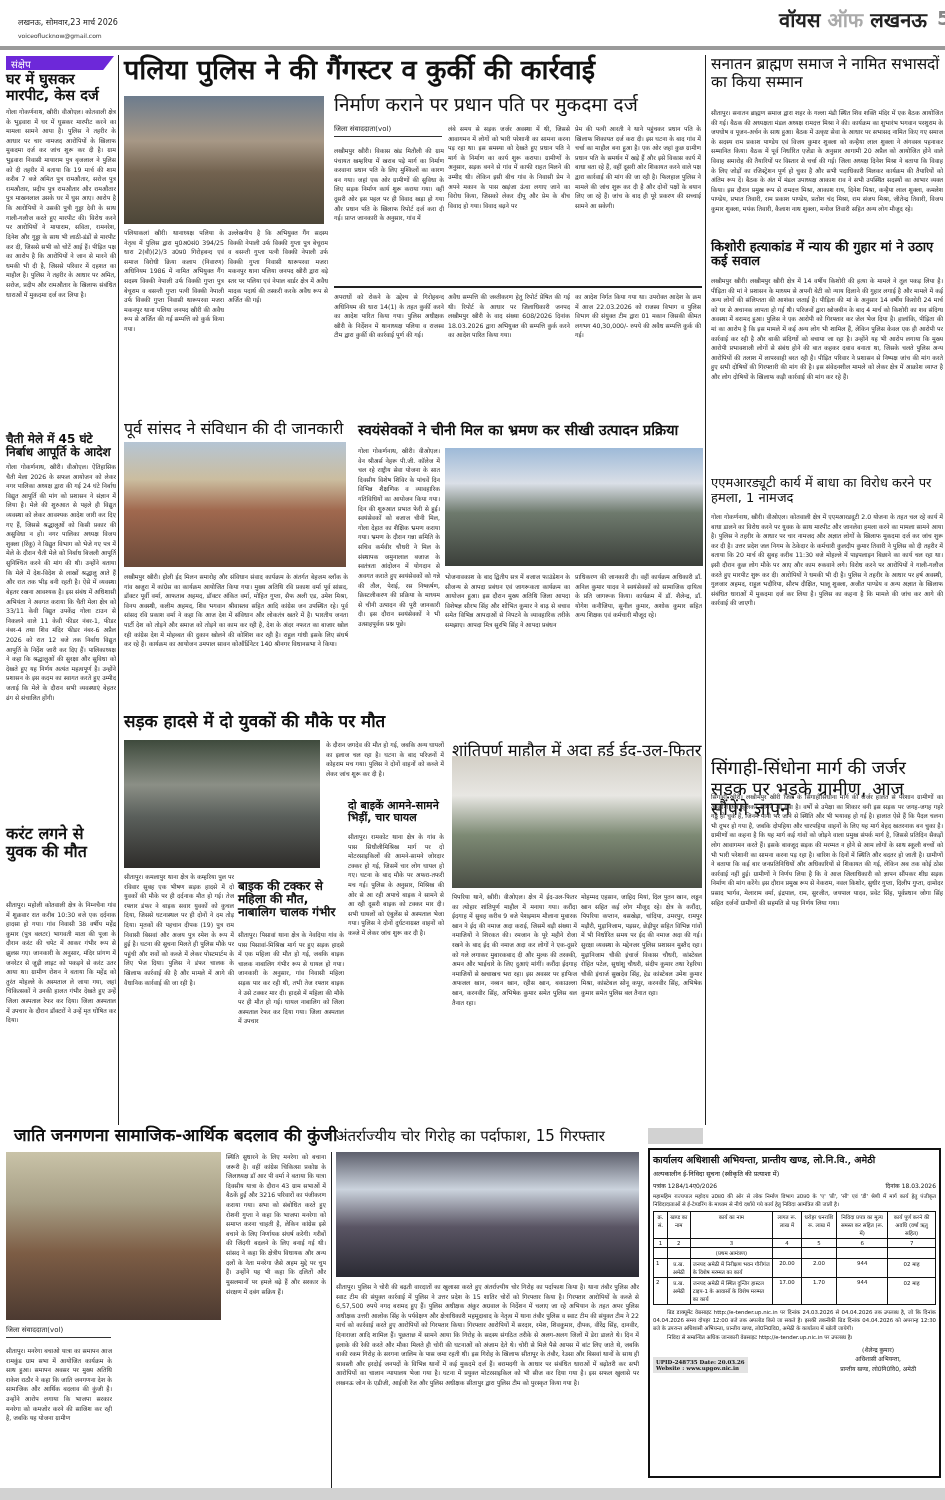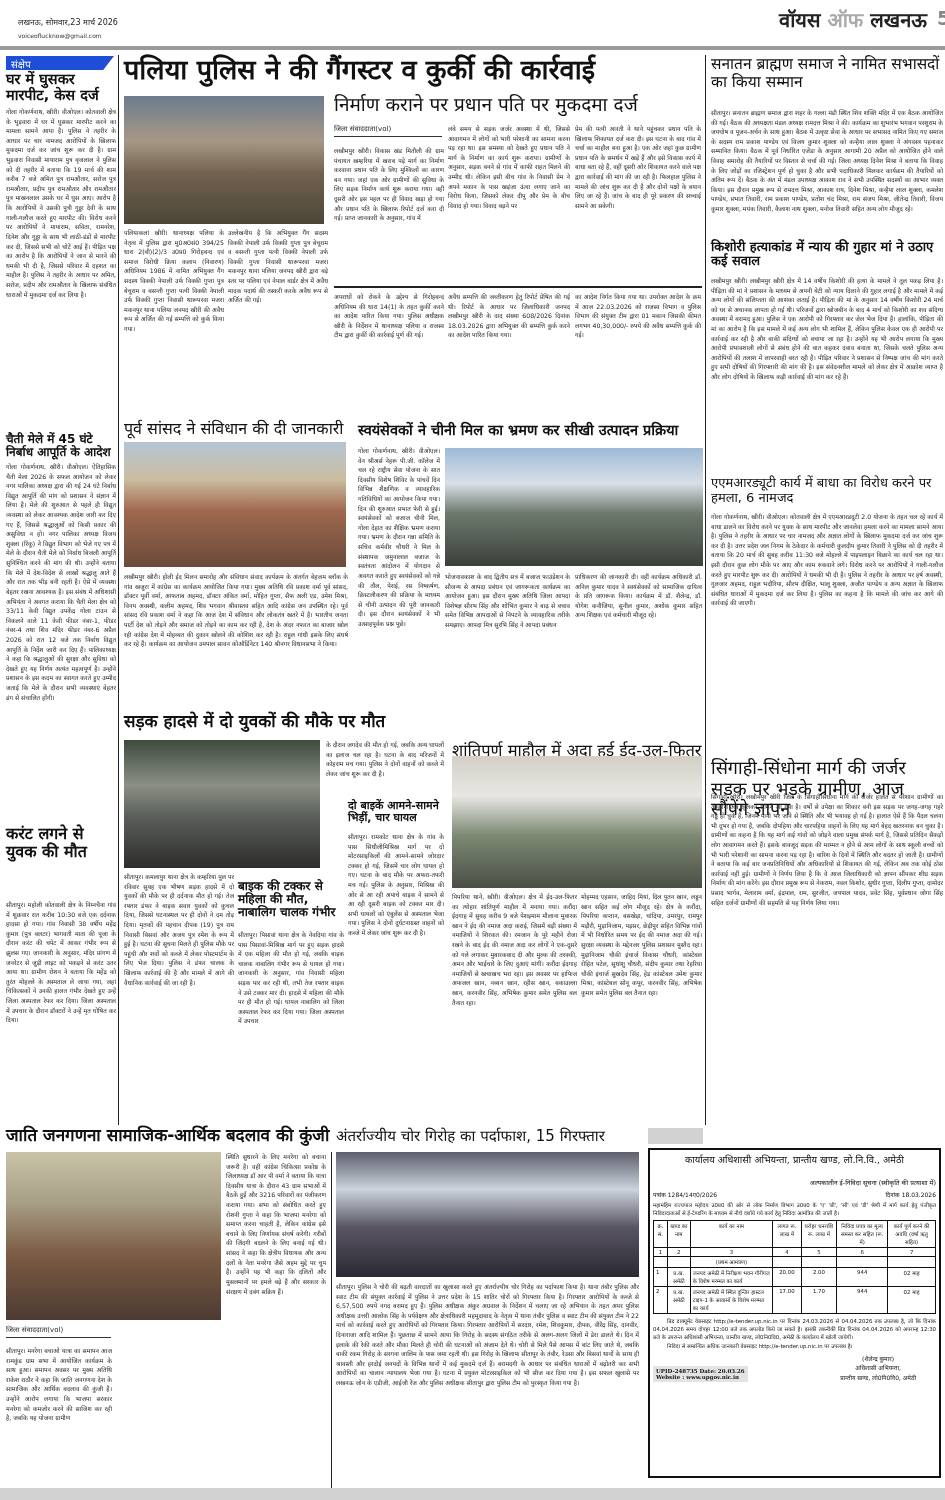--- a/index.html
+++ b/index.html
@@ -11,21 +11,21 @@
 .mh-email{left:6px;top:32px;font-size:6px;color:#333}
 .mh-section{left:0;width:945px;top:8px;text-align:center;font-size:18px;font-weight:bold;color:#222}
 .mh-brand{right:30px;top:6px;font-size:20px;font-weight:bold;color:#222}
 .mh-brand .mid{color:#aaa}
 .mh-page{right:6px;top:6px;font-size:20px;font-weight:bold;color:#888}
 .mh-rule{left:0;top:46px;width:945px;height:4px;background:#9a9a9a}
 .col-rule{width:1px;background:#222}
 .hline{height:2px;background:#222}
 .hline-thin{height:1px;background:#333}
 .band{background:#d2d2d2}
-.tag{left:6px;top:56px;width:108px;height:14px;background:#1d4ed8;color:#fff;font-size:10px;padding:1px 5px;clip-path:polygon(0 0,100% 0,90% 100%,0 100%)}
+.tag{left:6px;top:56px;width:108px;height:14px;background:#6d28d9;color:#fff;font-size:10px;padding:1px 5px;clip-path:polygon(0 0,100% 0,90% 100%,0 100%)}
 .head{font-weight:bold;color:#111;line-height:1.1}
 .head-lite{font-weight:normal;color:#111;line-height:1.15}
 .body{font-size:6.2px;line-height:1.55;color:#222;text-align:justify;overflow:hidden}
 .byline{font-size:7px;color:#222}
 .photo{overflow:hidden}
 .ph-a{background:linear-gradient(180deg,#6d7c8d 0%,#a79886 35%,#72624f 60%,#4c4638 100%)}
 .ph-b{background:linear-gradient(180deg,#b5c5d4 0%,#cbbd9f 30%,#a0684e 55%,#6a4a3a 100%)}
 .ph-c{background:linear-gradient(180deg,#9ebad8 0%,#dadfe7 30%,#6e7a6d 55%,#3b3f3a 100%)}
 .ph-d{background:linear-gradient(180deg,#3e4a3c 0%,#8b8f86 35%,#5a5f5b 60%,#2e2c2a 100%)}
 .ph-e{background:linear-gradient(180deg,#d3cfc6 0%,#e8e7e3 30%,#7d8a74 60%,#4a4e45 100%)}
@@ -98,43 +98,43 @@
 
 <div class="abs head-lite" style="left:452px;top:742px;width:250px;font-size:16.5px">शांतिपूर्ण माहौल में अदा हुई ईद-उल-फितर की नमाज</div>
 <div class="abs photo ph-e" style="left:452px;top:756px;width:250px;height:132px"></div>
 <div class="abs body" style="left:452px;top:892px;width:125px;height:220px">पिपरिया थाने, खीरी। वीओएल। क्षेत्र में ईद-उल-फितर का त्योहार शांतिपूर्ण माहौल में मनाया गया। करौंदा ईदगाह में सुबह करीब 9 बजे पेशइमाम मौलाना मुबारक खान ने ईद की नमाज अदा कराई, जिसमें बड़ी संख्या में नमाजियों ने शिरकत की। रमजान के पूरे महीने रोजा रखने के बाद ईद की नमाज अदा कर लोगों ने एक-दूसरे को गले लगाकर मुबारकबाद दी और मुल्क की तरक्की, अमन और भाईचारे के लिए दुआएं मांगीं। करौंदा ईदगाह नमाजियों से खचाखच भरा रहा। इस अवसर पर हाफिज अफजल खान, नब्बन खान, रहीस खान, बकाउल्ला खान, करनवीर सिंह, अभिषेक कुमार समेत पुलिस बल तैनात रहा।</div>
 <div class="abs body" style="left:581px;top:892px;width:121px;height:220px">मोहम्मद एहसान, जाहिद मियां, दिल पुतन खान, लड्डन खान सहित कई लोग मौजूद रहे। क्षेत्र के करौंदा, पिपरिया कप्तान, बसखेड़ा, चांदिया, उमरपुर, रामपुर मड़ौरी, मुड़ानिजाम, पड़सर, छेड़ीपुर सहित विभिन्न गांवों में भी निर्धारित समय पर ईद की नमाज अदा की गई। सुरक्षा व्यवस्था के मद्देनजर पुलिस प्रशासन मुस्तैद रहा। मुड़ानिजाम चौकी इंचार्ज विकास चौधरी, कांस्टेबल रोहित पटेल, सुधांशु चौधरी, संदीप कुमार तथा रेहरिया चौकी इंचार्ज सुखदेव सिंह, हेड कांस्टेबल उमेश कुमार मिश्रा, कांस्टेबल सोनू कपूर, करनवीर सिंह, अभिषेक कुमार समेत पुलिस बल तैनात रहा।</div>
 
 <div class="abs head-lite" style="left:711px;top:56px;width:232px;font-size:15.5px">सनातन ब्राह्मण समाज ने नामित सभासदों का किया सम्मान</div>
 <div class="abs body" style="left:711px;top:108px;width:232px;height:126px">सीतापुर। सनातन ब्राह्मण समाज द्वारा शहर के गल्ला मंडी स्थित शिव शक्ति मंदिर में एक बैठक आयोजित की गई। बैठक की अध्यक्षता मंडल अध्यक्ष रामदत्त मिश्रा ने की। कार्यक्रम का शुभारंभ भगवान परशुराम के जयघोष व पूजन-अर्चन के साथ हुआ। बैठक में उत्कृष्ट सेवा के आधार पर सभासद नामित किए गए समाज के सदस्य राम प्रकाश पाण्डेय एवं विजय कुमार शुक्ला को कन्हैया लाल शुक्ला ने अंगवस्त्र पहनाकर सम्मानित किया। बैठक में पूर्व निर्धारित एजेंडा के अनुसार आगामी 20 अप्रैल को आयोजित होने वाले विवाह समारोह की तैयारियों पर विस्तार से चर्चा की गई। जिला अध्यक्ष दिनेश मिश्रा ने बताया कि विवाह के लिए जोड़ों का रजिस्ट्रेशन पूर्ण हो चुका है और सभी पदाधिकारी मिलकर कार्यक्रम की तैयारियों को अंतिम रूप दें। बैठक के अंत में मंडल उपाध्यक्ष आकाश राव ने सभी उपस्थित सदस्यों का आभार व्यक्त किया। इस दौरान प्रमुख रूप से रामदत्त मिश्रा, आकाश राय, दिनेश मिश्रा, कन्हैया लाल शुक्ला, कमलेश पाण्डेय, प्रभात तिवारी, राम प्रकाश पाण्डेय, प्रतोश चंद मिश्रा, राम संजय मिश्रा, जीतेन्द्र तिवारी, विजय कुमार शुक्ला, मयंक तिवारी, कैलाश नाथ शुक्ला, मनोज तिवारी सहित अन्य लोग मौजूद रहे।</div>
 <div class="abs head" style="left:711px;top:240px;width:232px;font-size:13px">किशोरी हत्याकांड में न्याय की गुहार मां ने उठाए कई सवाल</div>
 <div class="abs body" style="left:711px;top:276px;width:232px;height:196px">लखीमपुर खीरी। लखीमपुर खीरी क्षेत्र में 14 वर्षीय किशोरी की हत्या के मामले ने तूल पकड़ लिया है। पीड़िता की मां ने प्रशासन के माध्यम से अपनी बेटी को न्याय दिलाने की गुहार लगाई है और मामले में कई अन्य लोगों की संलिप्तता की आशंका जताई है। पीड़िता की मां के अनुसार 14 वर्षीय किशोरी 24 मार्च को घर से अचानक लापता हो गई थी। परिजनों द्वारा खोजबीन के बाद 4 मार्च को किशोरी का शव संदिग्ध अवस्था में बरामद हुआ। पुलिस ने एक आरोपी को गिरफ्तार कर जेल भेज दिया है। हालांकि, पीड़िता की मां का आरोप है कि इस मामले में कई अन्य लोग भी शामिल हैं, लेकिन पुलिस केवल एक ही आरोपी पर कार्रवाई कर रही है और बाकी संदिग्धों को बचाया जा रहा है। उन्होंने यह भी आरोप लगाया कि मुख्य आरोपी प्रभावशाली लोगों से संबंध होने की बात कहकर दबाव बनाता था, जिसके चलते पुलिस अन्य आरोपियों की तलाश में लापरवाही बरत रही है। पीड़ित परिवार ने प्रशासन से निष्पक्ष जांच की मांग करते हुए सभी दोषियों की गिरफ्तारी की मांग की है। इस संवेदनशील मामले को लेकर क्षेत्र में आक्रोश व्याप्त है और लोग दोषियों के खिलाफ कड़ी कार्रवाई की मांग कर रहे हैं।</div>
-<div class="abs head-lite" style="left:711px;top:476px;width:232px;font-size:13px">एएमआरड्यूटी कार्य में बाधा का विरोध करने पर हमला, 6 नामजद</div>
+<div class="abs head-lite" style="left:711px;top:476px;width:232px;font-size:13px">एएमआरड्यूटी कार्य में बाधा का विरोध करने पर हमला, 1 नामजद</div>
 <div class="abs body" style="left:711px;top:512px;width:232px;height:240px">गोला गोकर्णनाथ, खीरी। वीओएल। कोतवाली क्षेत्र में एएमआरड्यूटी 2.0 योजना के तहत चल रहे कार्य में बाधा डालने का विरोध करने पर युवक के साथ मारपीट और जानलेवा हमला करने का मामला सामने आया है। पुलिस ने तहरीर के आधार पर चार नामजद और अज्ञात लोगों के खिलाफ मुकदमा दर्ज कर जांच शुरू कर दी है। उत्तर प्रदेश जल निगम के ठेकेदार के कर्मचारी कुलदीप कुमार तिवारी ने पुलिस को दी तहरीर में बताया कि 20 मार्च की सुबह करीब 11:30 बजे मोहल्ले में पाइपलाइन बिछाने का कार्य चल रहा था। इसी दौरान कुछ लोग मौके पर आए और काम रुकवाने लगे। विरोध करने पर आरोपियों ने गाली-गलौज करते हुए मारपीट शुरू कर दी। आरोपियों ने धमकी भी दी है। पुलिस ने तहरीर के आधार पर हर्ष अवस्थी, गुलजार अहमद, राहुल भदौरिया, सौरभ दीक्षित, भालू शुक्ला, अजीत पाण्डेय व अन्य अज्ञात के खिलाफ संबंधित धाराओं में मुकदमा दर्ज कर लिया है। पुलिस का कहना है कि मामले की जांच कर आगे की कार्रवाई की जाएगी।</div>
 <div class="abs head-lite" style="left:711px;top:758px;width:232px;font-size:18px">सिंगाही-सिंधोना मार्ग की जर्जर सड़क पर भड़के ग्रामीण, आज सौंपेंगे ज्ञापन</div>
 <div class="abs body" style="left:711px;top:792px;width:232px;height:332px">सिंगाही खीरी। लखीमपुर खीरी जिले के सिंगाहीसिंधोना मार्ग की जर्जर हालत से परेशान ग्रामीणों का आक्रोश अब खुलकर सामने आ गया है। वर्षों से उपेक्षा का शिकार बनी इस सड़क पर जगह-जगह गहरे गड्ढे हो चुके हैं, जिनमें पानी भर जाने से स्थिति और भी भयावह हो गई है। हालात ऐसे हैं कि पैदल चलना भी दूभर हो गया है, जबकि दोपहिया और चारपहिया वाहनों के लिए यह मार्ग बेहद खतरनाक बन चुका है। ग्रामीणों का कहना है कि यह मार्ग कई गांवों को जोड़ने वाला प्रमुख संपर्क मार्ग है, जिससे प्रतिदिन सैकड़ों लोग आवागमन करते हैं। इसके बावजूद सड़क की मरम्मत न होने से आम लोगों के साथ स्कूली बच्चों को भी भारी परेशानी का सामना करना पड़ रहा है। बारिश के दिनों में स्थिति और बदतर हो जाती है। ग्रामीणों ने बताया कि कई बार जनप्रतिनिधियों और अधिकारियों से शिकायत की गई, लेकिन अब तक कोई ठोस कार्रवाई नहीं हुई। ग्रामीणों ने निर्णय लिया है कि वे आज जिलाधिकारी को ज्ञापन सौंपकर शीघ्र सड़क निर्माण की मांग करेंगे। इस दौरान प्रमुख रूप से नेकराम, नवल किशोर, सुधीर गुप्ता, दिलीप गुप्ता, दामोदर प्रसाद भार्गव, मेलाराम वर्मा, इंद्रपाल, राम, सुरजीत, जयपाल यादव, प्रवेट सिंह, पूर्वप्रधान जोगा सिंह सहित दर्जनों ग्रामीणों की सहमति से यह निर्णय लिया गया।</div>
 
-<div class="abs head" style="left:6px;top:1126px;width:320px;font-size:17px;white-space:nowrap">जाति जनगणना सामाजिक-आर्थिक बदलाव की कुंजी</div>
+<div class="abs head" style="left:14px;top:1126px;width:320px;font-size:17px;white-space:nowrap">जाति जनगणना सामाजिक-आर्थिक बदलाव की कुंजी</div>
 <div class="abs photo ph-f" style="left:6px;top:1152px;width:215px;height:168px"></div>
 <div class="abs byline" style="left:6px;top:1325px;width:110px">जिला संवाददाता(vol)</div>
 <div class="abs hline-thin" style="left:6px;top:1337px;width:105px"></div>
 <div class="abs body" style="left:6px;top:1346px;width:106px;height:140px">सीतापुर। मनरेगा बचाओ यात्रा का समापन आज रामकुंड ग्राम सभा में आयोजित कार्यक्रम के साथ हुआ। समापन अवसर पर मुख्य अतिथि राकेश राठौर ने कहा कि जाति जनगणना देश के सामाजिक और आर्थिक बदलाव की कुंजी है। उन्होंने आरोप लगाया कि भाजपा सरकार मनरेगा को कमजोर करने की साजिश कर रही है, जबकि यह योजना ग्रामीण</div>
 <div class="abs body" style="left:116px;top:1152px;width:0;height:0"></div>
 <div class="abs body" style="left:226px;top:1152px;width:100px;height:335px">स्थिति सुधारने के लिए मनरेगा को बचाना जरूरी है। वहीं कांग्रेस चिकित्सा प्रकोष्ठ के जिलाध्यक्ष डॉ आर पी वर्मा ने बताया कि यात्रा दिवसीय यात्रा के दौरान 43 ग्राम सभाओं में बैठकें हुईं और 3216 परिवारों का पंजीकरण कराया गया। सभा को संबोधित करते हुए रोशनी गुप्ता ने कहा कि भाजपा मनरेगा को समाप्त करना चाहती है, लेकिन कांग्रेस इसे बचाने के लिए निर्णायक संघर्ष करेगी। गरीबों की जिंदगी बदलने के लिए बनाई गई थी। सांसद ने कहा कि क्षेत्रीय विधायक और अन्य दलों के नेता मनरेगा जैसे अहम मुद्दे पर चुप हैं। उन्होंने यह भी कहा कि दलितों और मुसलमानों पर हमले बढ़े हैं और सरकार के संरक्षण में दबंग सक्रिय हैं।</div>
 <div class="abs body" style="left:226px;top:1152px;width:0;height:0"></div>
 
 <div class="abs head-lite" style="left:336px;top:1128px;width:310px;font-size:15px;white-space:nowrap">अंतर्राज्यीय चोर गिरोह का पर्दाफाश, 15 गिरफ्तार</div>
 <div class="abs photo ph-g" style="left:336px;top:1152px;width:303px;height:125px"></div>
 <div class="abs body" style="left:336px;top:1282px;width:303px;height:204px">सीतापुर। पुलिस ने चोरी की बढ़ती वारदातों का खुलासा करते हुए अंतर्राज्यीय चोर गिरोह का पर्दाफाश किया है। थाना तंबौर पुलिस और स्वाट टीम की संयुक्त कार्रवाई में पुलिस ने उत्तर प्रदेश के 15 शातिर चोरों को गिरफ्तार किया है। गिरफ्तार आरोपियों के कब्जे से 6,57,500 रुपये नगद बरामद हुए हैं। पुलिस अधीक्षक अंकुर अग्रवाल के निर्देशन में चलाए जा रहे अभियान के तहत अपर पुलिस अधीक्षक उत्तरी आलोक सिंह के पर्यवेक्षण और क्षेत्राधिकारी महमूदाबाद के नेतृत्व में थाना तंबौर पुलिस व स्वाट टीम की संयुक्त टीम ने 22 मार्च को कार्रवाई करते हुए आरोपियों को गिरफ्तार किया। गिरफ्तार आरोपियों में सरदार, रमेश, शिवकुमार, दीपक, वीरेंद्र सिंह, दानवीर, दिनाराजा आदि शामिल हैं। पूछताछ में सामने आया कि गिरोह के सदस्य संगठित तरीके से अलग-अलग जिलों में डेरा डालते थे। दिन में इलाके की रेकी करते और मौका मिलते ही चोरी की घटनाओं को अंजाम देते थे। चोरी से मिले पैसे आपस में बांट लिए जाते थे, जबकि बाकी रकम गिरोह के सरगना जालिम के पास जमा रहती थी। इस गिरोह के खिलाफ सीतापुर के तंबौर, रेउसा और बिसवां थानों के साथ ही श्रावस्ती और हरदोई जनपदों के विभिन्न थानों में कई मुकदमे दर्ज हैं। बरामदगी के आधार पर संबंधित धाराओं में बढ़ोतरी कर सभी आरोपियों का चालान न्यायालय भेजा गया है। घटना में प्रयुक्त मोटरसाइकिल को भी सीज कर दिया गया है। इस सफल खुलासे पर लखनऊ जोन के एडीजी, आईजी रेंज और पुलिस अधीक्षक सीतापुर द्वारा पुलिस टीम को पुरस्कृत किया गया है।</div>
 <div class="abs col-rule" style="left:331px;top:1152px;height:336px"></div>
 
 <div class="abs band" style="left:648px;top:1128px;width:55px;height:16px"></div>
 <div class="abs tender" style="left:648px;top:1148px;width:293px;height:330px;padding:3px">
-  <div style="font-size:9.5px;font-weight:normal;text-align:center;font-family:'DejaVu Serif',serif">कार्यालय अधिशासी अभियन्ता, प्रान्तीय खण्ड, लो.नि.वि., अमेठी</div>
-  <div style="font-size:6.5px;text-align:right;margin-top:12px">अल्पकालीन ई-निविदा सूचना (स्वीकृति की प्रत्याशा में)</div>
+  <div style="font-size:9.5px;font-weight:bold;font-family:'DejaVu Serif',serif">कार्यालय अधिशासी अभियन्ता, प्रान्तीय खण्ड, लो.नि.वि., अमेठी</div>
+  <div style="font-size:6.5px;text-align:left;margin-top:3px">अल्पकालीन ई-निविदा सूचना (स्वीकृति की प्रत्याशा में)</div>
   <div style="display:flex;justify-content:space-between;font-size:6px;margin-top:4px">
     <span>पत्रांक 1284/14ए0/2026</span>
     <span>दिनांक 18.03.2026</span>
   </div>
   <div style="font-size:5.4px;line-height:1.5;margin-top:2px;text-align:justify">महामहिम राज्यपाल महोदय उ0प्र0 की ओर से लोक निर्माण विभाग उ0प्र0 के 'ए' 'बी', 'सी' एवं 'डी' श्रेणी में मार्ग कार्य हेतु पंजीकृत निविदादाताओं से ई-टेण्डरिंग के माध्यम से नीचे दर्शाये गये कार्य हेतु निविदा आमंत्रित की जाती है।</div>
   <table style="margin-top:3px">
     <thead>
         <tr id="t-head">
           <th>क्र. सं.</th>
           <th>खण्ड का नाम</th>

